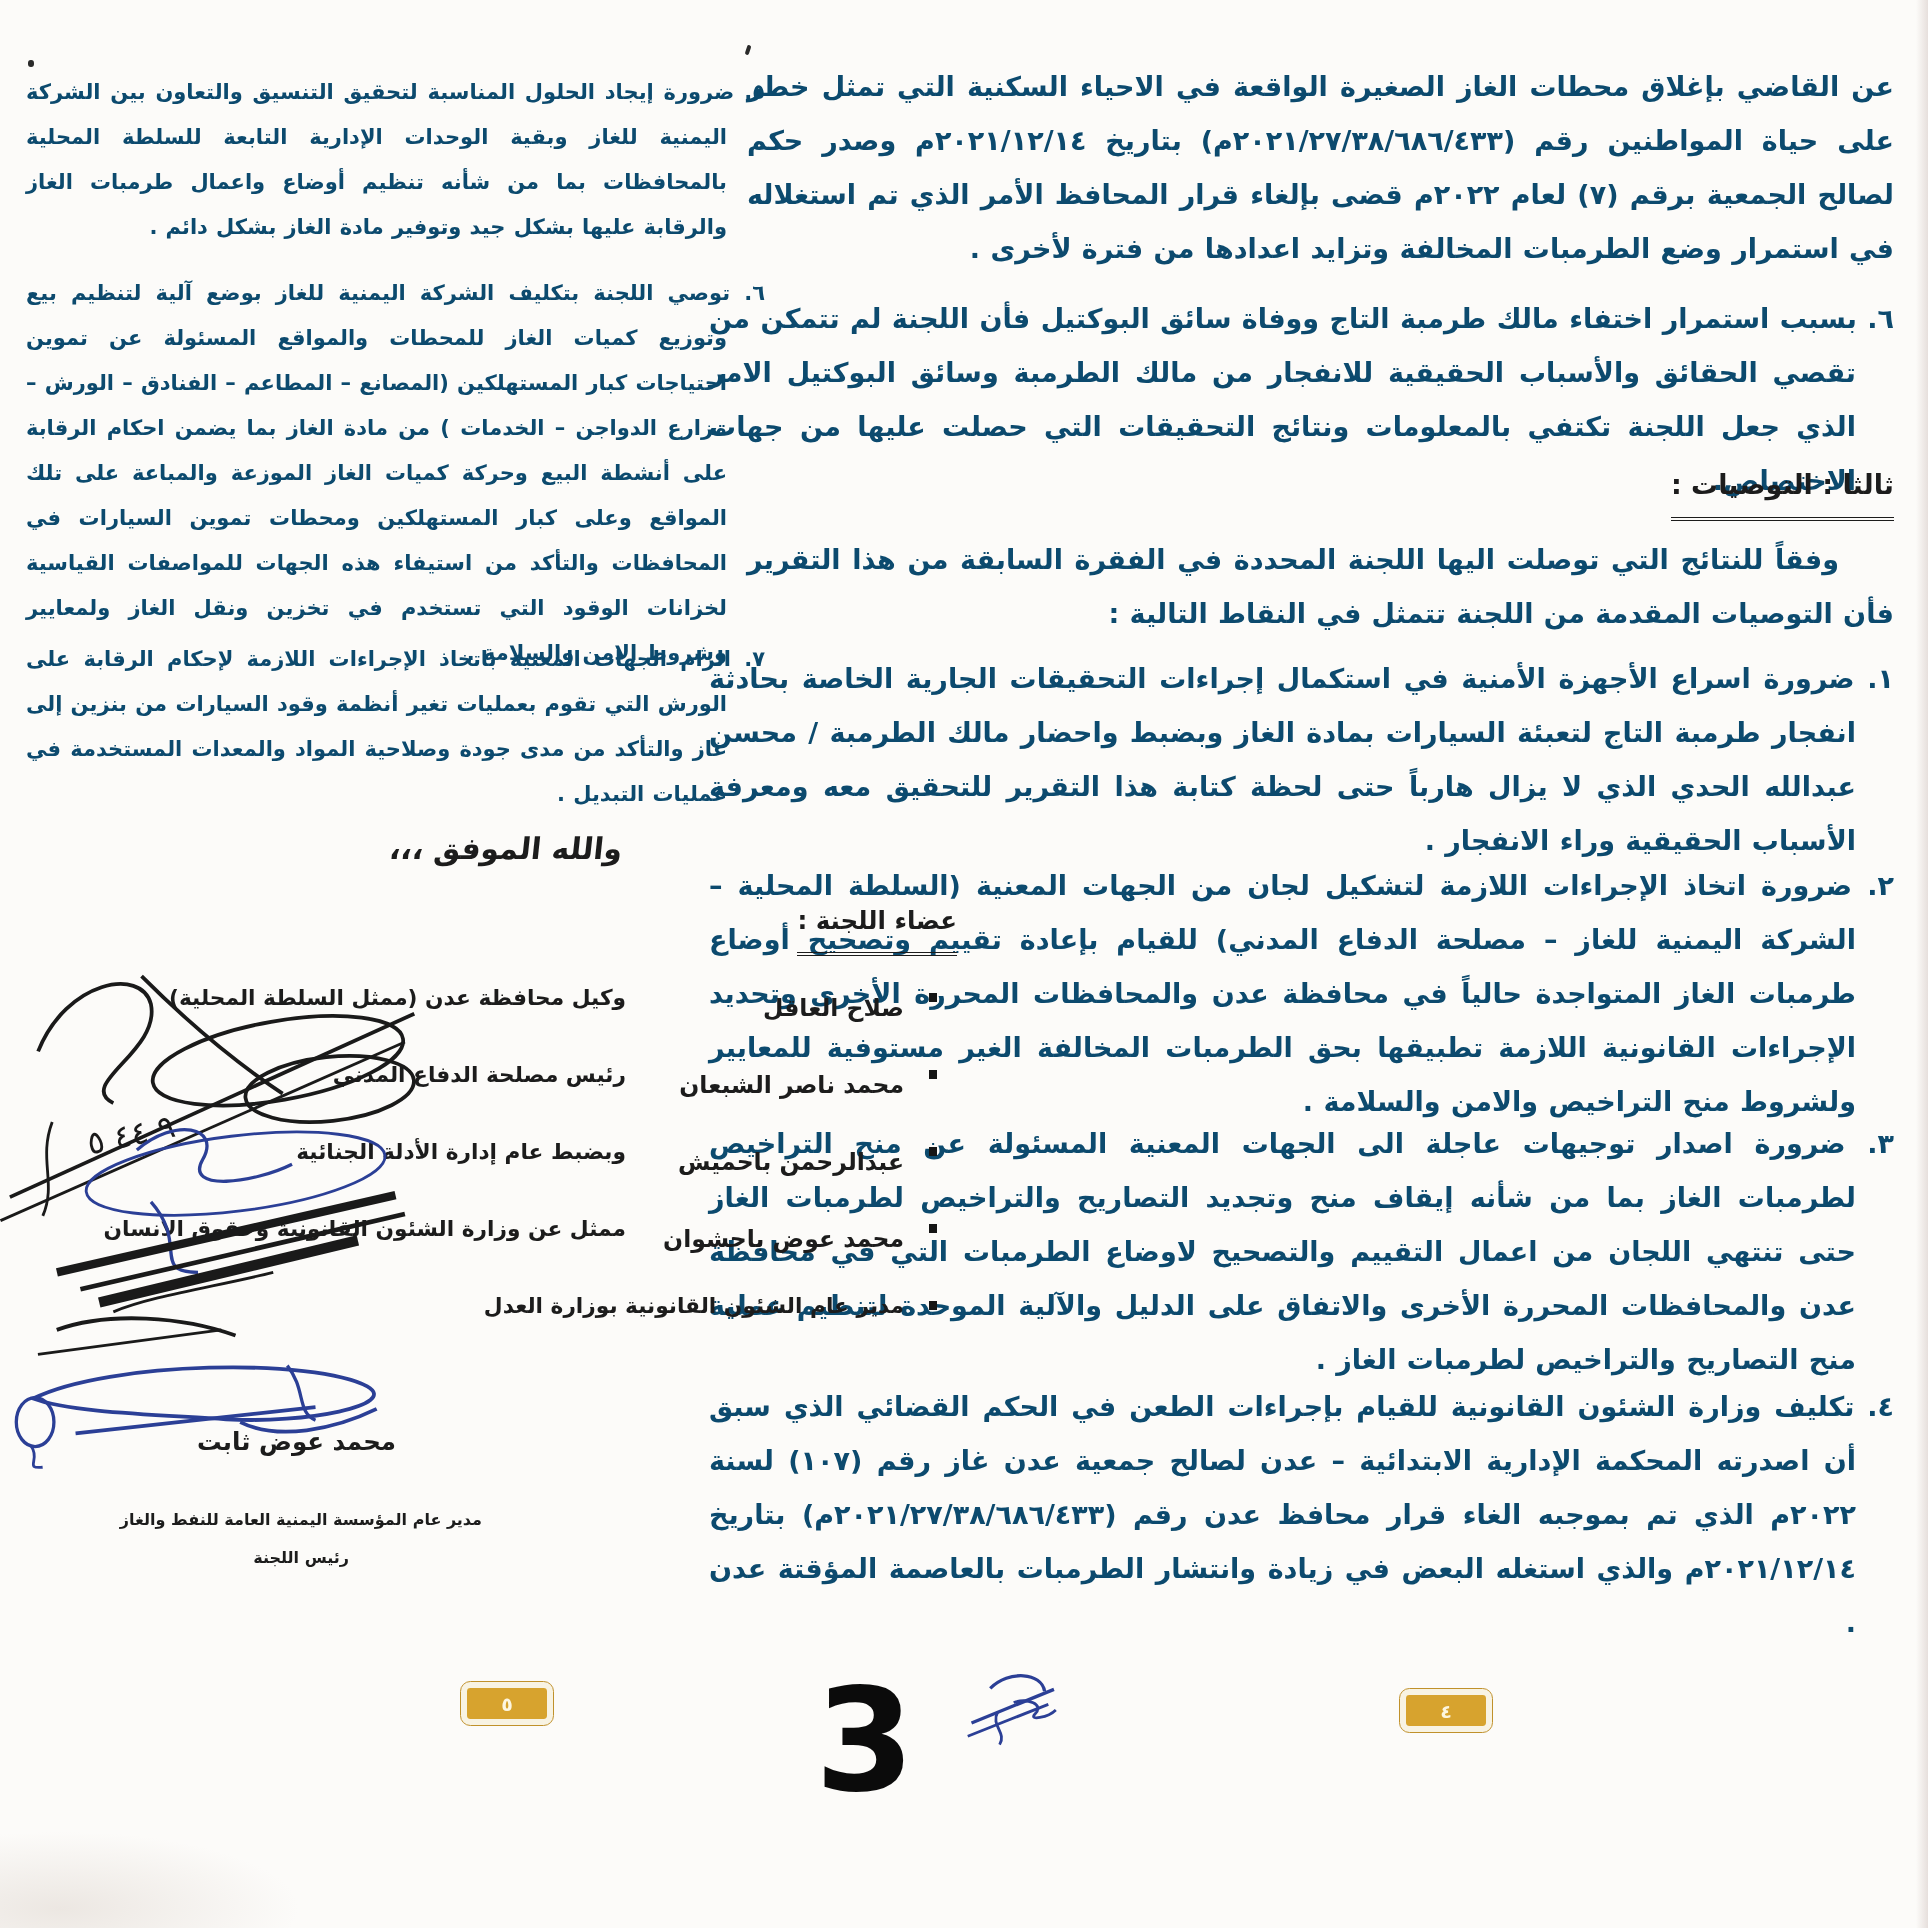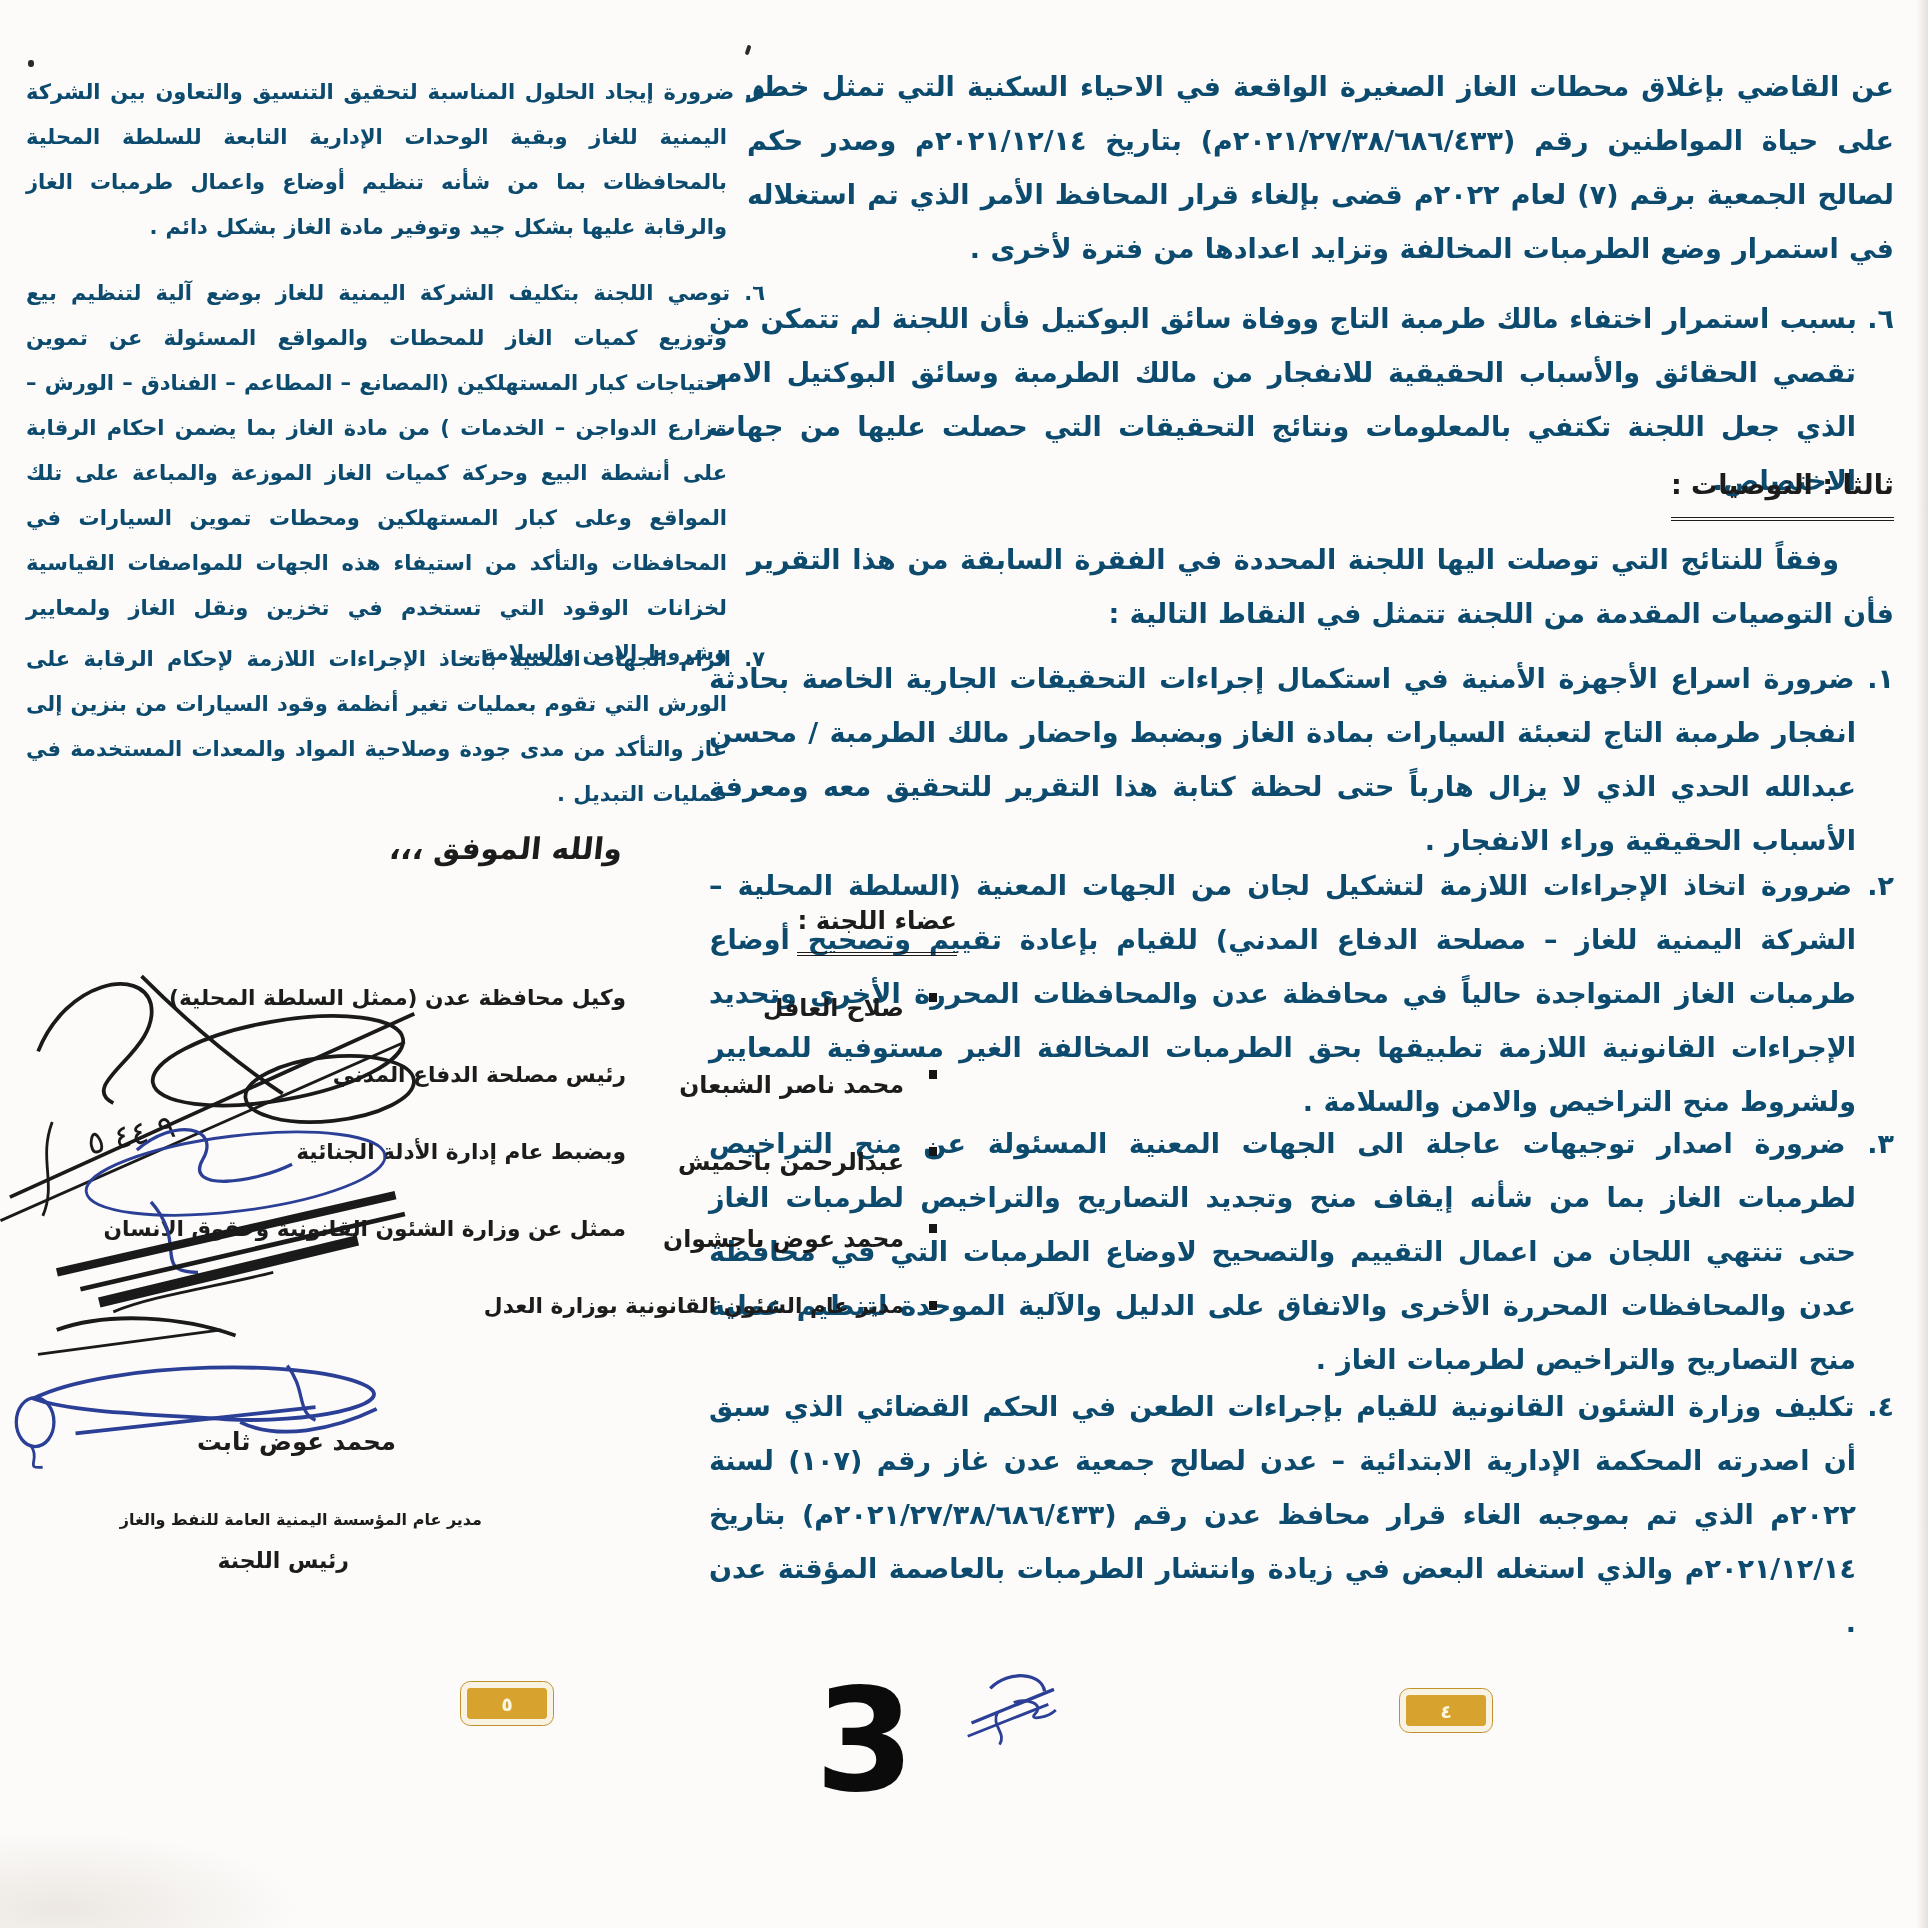--- a/index.html
+++ b/index.html
@@ -161,21 +161,21 @@
       <ellipse cx="32" cy="120" rx="20" ry="26" fill="none" stroke="#2b3f96" stroke-width="3.5"></ellipse>
       <path d="M28,146 C38,160 20,170 40,168" fill="none" stroke="#2b3f96" stroke-width="3"></path>
       <path d="M30,95 C110,55 330,52 385,82 C420,102 320,122 235,117 C160,112 70,110 30,95 Z" fill="none" stroke="#2b3f96" stroke-width="4"></path>
       <path d="M75,132 L330,104" fill="none" stroke="#2b3f96" stroke-width="4"></path>
       <path d="M250,120 C290,140 350,128 395,106" fill="none" stroke="#2b3f96" stroke-width="4"></path>
       <path d="M300,60 C320,85 310,110 330,118" fill="none" stroke="#2b3f96" stroke-width="3.5"></path>
     </svg>
 
     <div class="center-text" style="left:132px;top:1427px;width:264px;font-size:24.5px;">محمد عوض ثابت</div>
     <div class="center-text" style="left:49px;top:1485px;width:433px;font-size:16px;margin-top:25px;">مدير عام المؤسسة اليمنية العامة للنفط والغاز</div>
-    <div class="center-text" style="left:151px;top:1548px;width:198px;font-size:22px;">رئيس اللجنة</div>
+    <div class="center-text" style="left:151px;top:1548px;width:198px;font-size:16px;">رئيس اللجنة</div>
 
     <div class="badge" style="left:461px;top:1682px;">
       <span>٥</span>
     </div>
   </div>
 
   <div class="sheetnum">3</div>
 
   <svg style="left:962px;top:1665px;" width="108" height="89" viewBox="0 0 115 95">
     <path d="M30,25 C50,5 85,8 88,28" fill="none" stroke="#2b3f96" stroke-width="3.5"></path>

